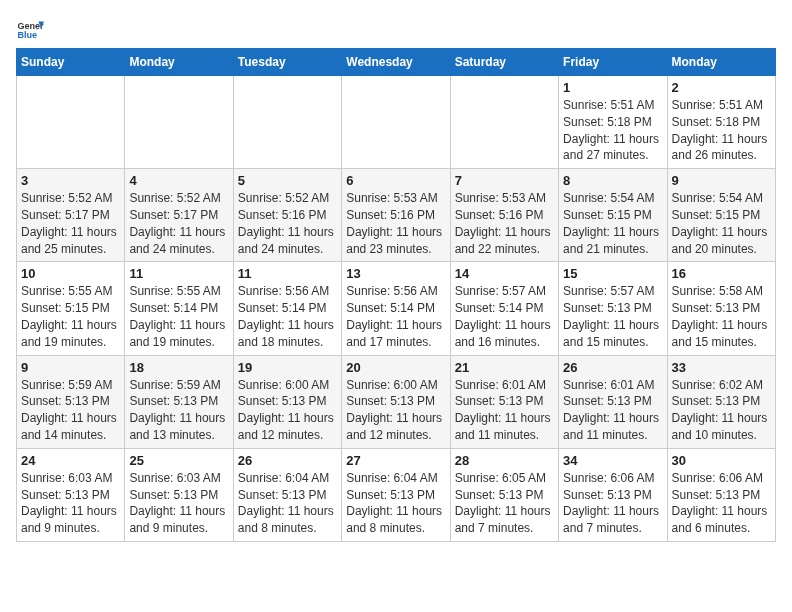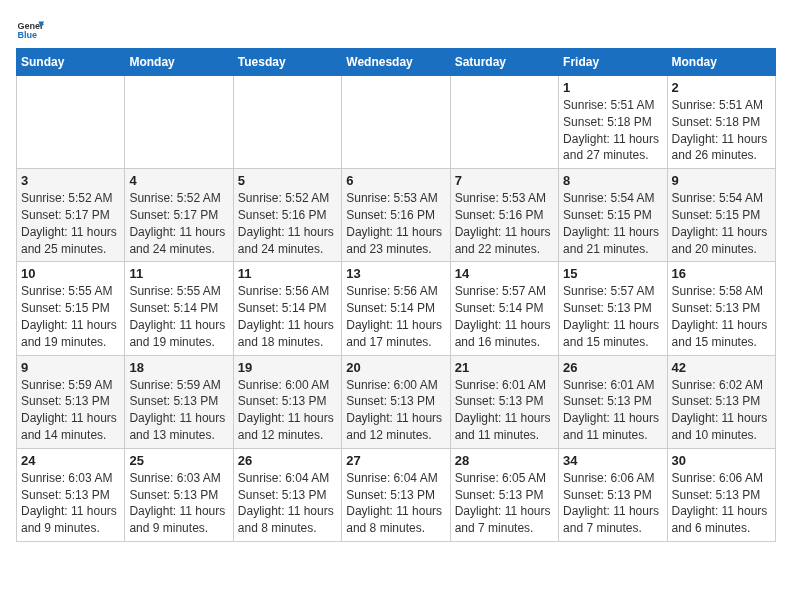--- a/index.html
+++ b/index.html
@@ -203,21 +203,21 @@
           </td>
           <td>
             <span class="day-num">21</span>
             <div class="day-info">Sunrise: 6:01 AM<br>Sunset: 5:13 PM<br>Daylight: 11 hours and 11 minutes.</div>
           </td>
           <td>
             <span class="day-num">26</span>
             <div class="day-info">Sunrise: 6:01 AM<br>Sunset: 5:13 PM<br>Daylight: 11 hours and 11 minutes.</div>
           </td>
           <td>
-            <span class="day-num">42</span>
+            <span class="day-num">33</span>
             <div class="day-info">Sunrise: 6:02 AM<br>Sunset: 5:13 PM<br>Daylight: 11 hours and 10 minutes.</div>
           </td>
         </tr>
         <tr>
           <td>
             <span class="day-num">24</span>
             <div class="day-info">Sunrise: 6:03 AM<br>Sunset: 5:13 PM<br>Daylight: 11 hours and 9 minutes.</div>
           </td>
           <td>
             <span class="day-num">25</span>

